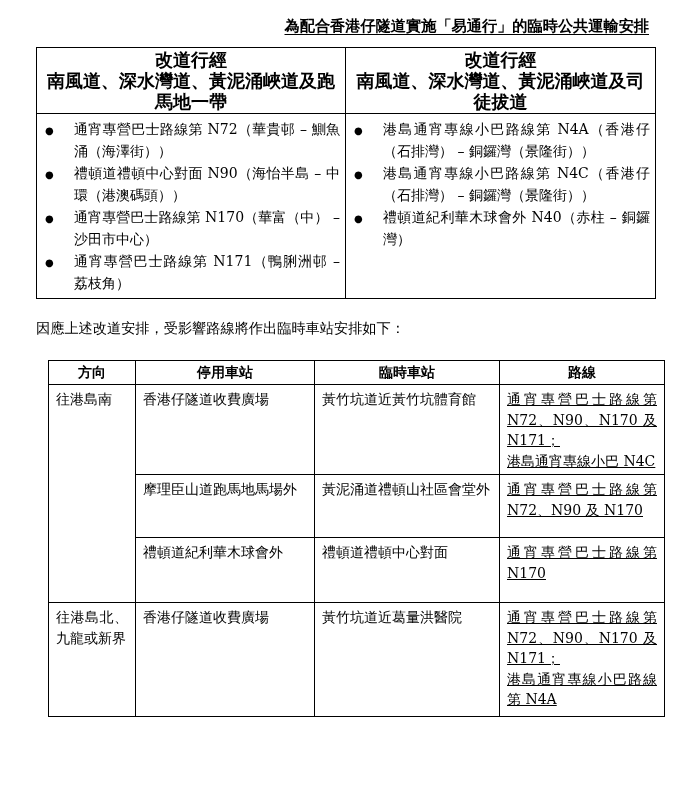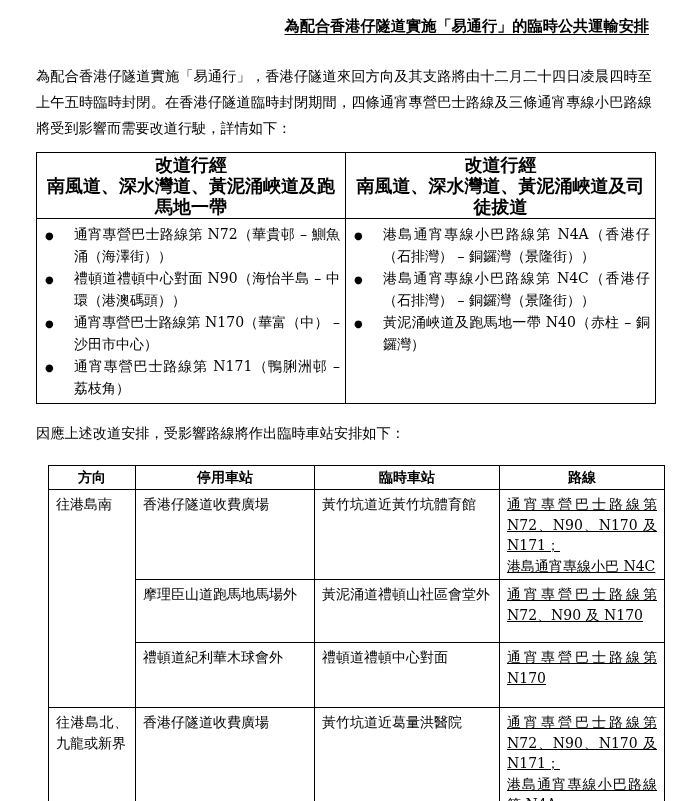--- a/index.html
+++ b/index.html
@@ -99,21 +99,20 @@
 </style>
 </head>
 <body>
 
 <div class="page">
 
   <div class="doc-title">
     <span class="underlined">為配合香港仔隧道實施「易通行」的臨時公共運輸安排</span>
   </div>
 
-  <p class="intro-paragraph">為配合香港仔隧道實施「易通行」，香港仔隧道來回方向及其支路將由十二月二十四日凌晨四時至上午五時臨時封閉。在香港仔隧道臨時封閉期間，四條通宵專營巴士路線及三條通宵專線小巴路線將受到影響而需要改道行駛，詳情如下：</p>
 
   <table class="reroute-table">
     <colgroup>
       <col class="left-col">
       <col class="right-col">
     </colgroup>
     <thead>
       <tr>
         <th class="reroute-header">
           <div>改道行經</div>
@@ -152,21 +151,21 @@
             <li>
               <span class="bullet-glyph"></span>
               <span class="bullet-text">港島通宵專線小巴路線第 N4A（香港仔（石排灣） – 銅鑼灣（景隆街））</span>
             </li>
             <li>
               <span class="bullet-glyph"></span>
               <span class="bullet-text">港島通宵專線小巴路線第 N4C（香港仔（石排灣） – 銅鑼灣（景隆街））</span>
             </li>
             <li>
               <span class="bullet-glyph"></span>
-              <span class="bullet-text">黃泥涌峽道及跑馬地一帶 N40（赤柱 – 銅鑼灣）</span>
+              <span class="bullet-text">禮頓道紀利華木球會外 N40（赤柱 – 銅鑼灣）</span>
             </li>
           </ul>
         </td>
       </tr>
     </tbody>
   </table>
 
   <p class="mid-paragraph">因應上述改道安排，受影響路線將作出臨時車站安排如下：</p>
 
   <table class="stops-table">

